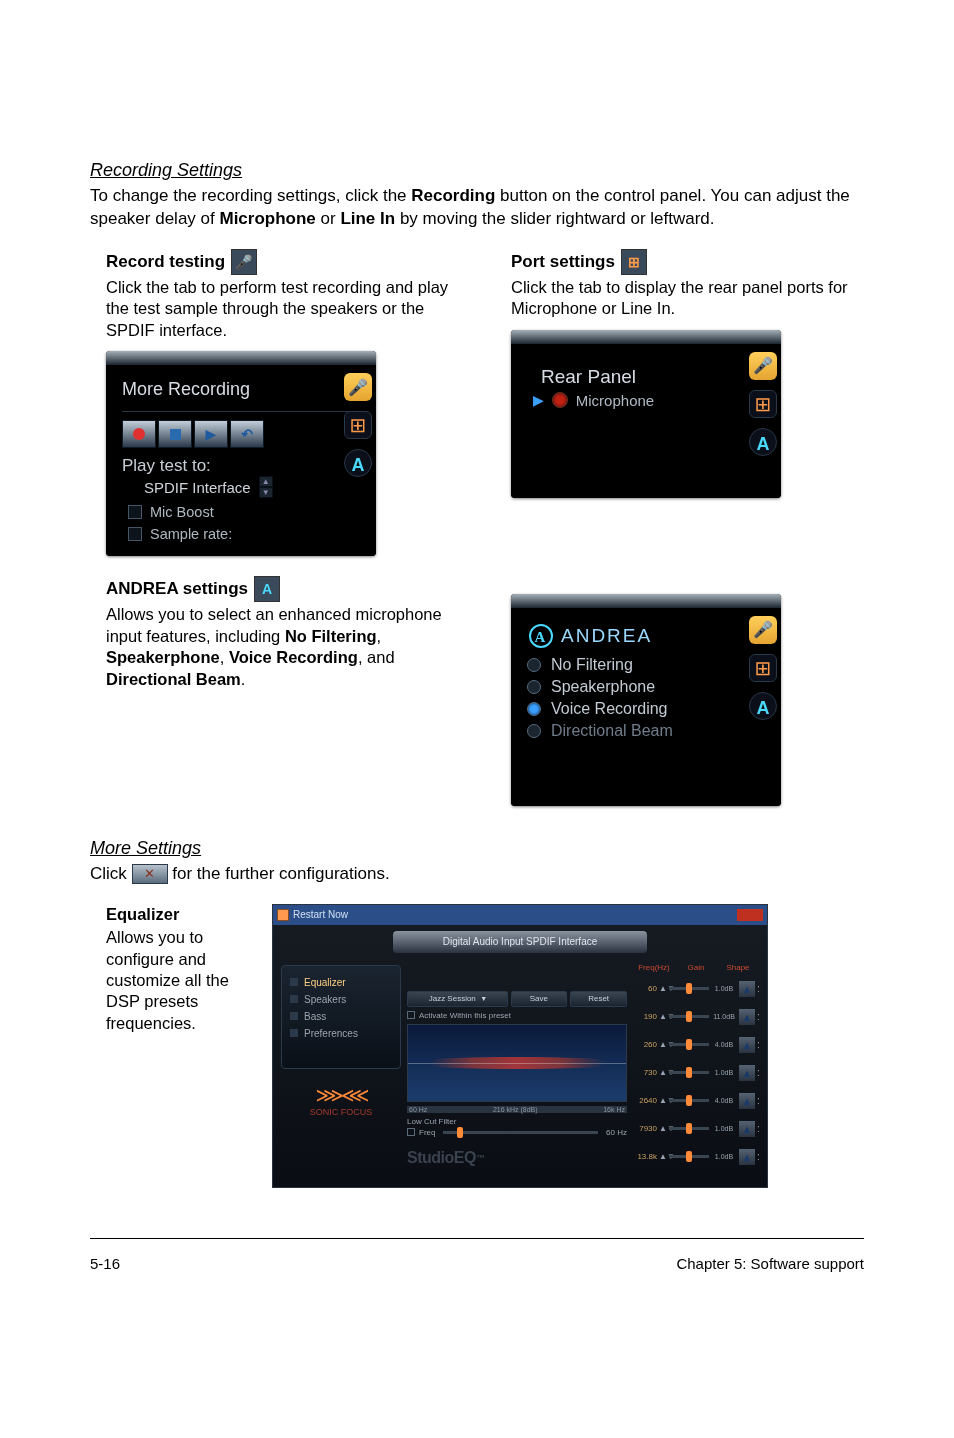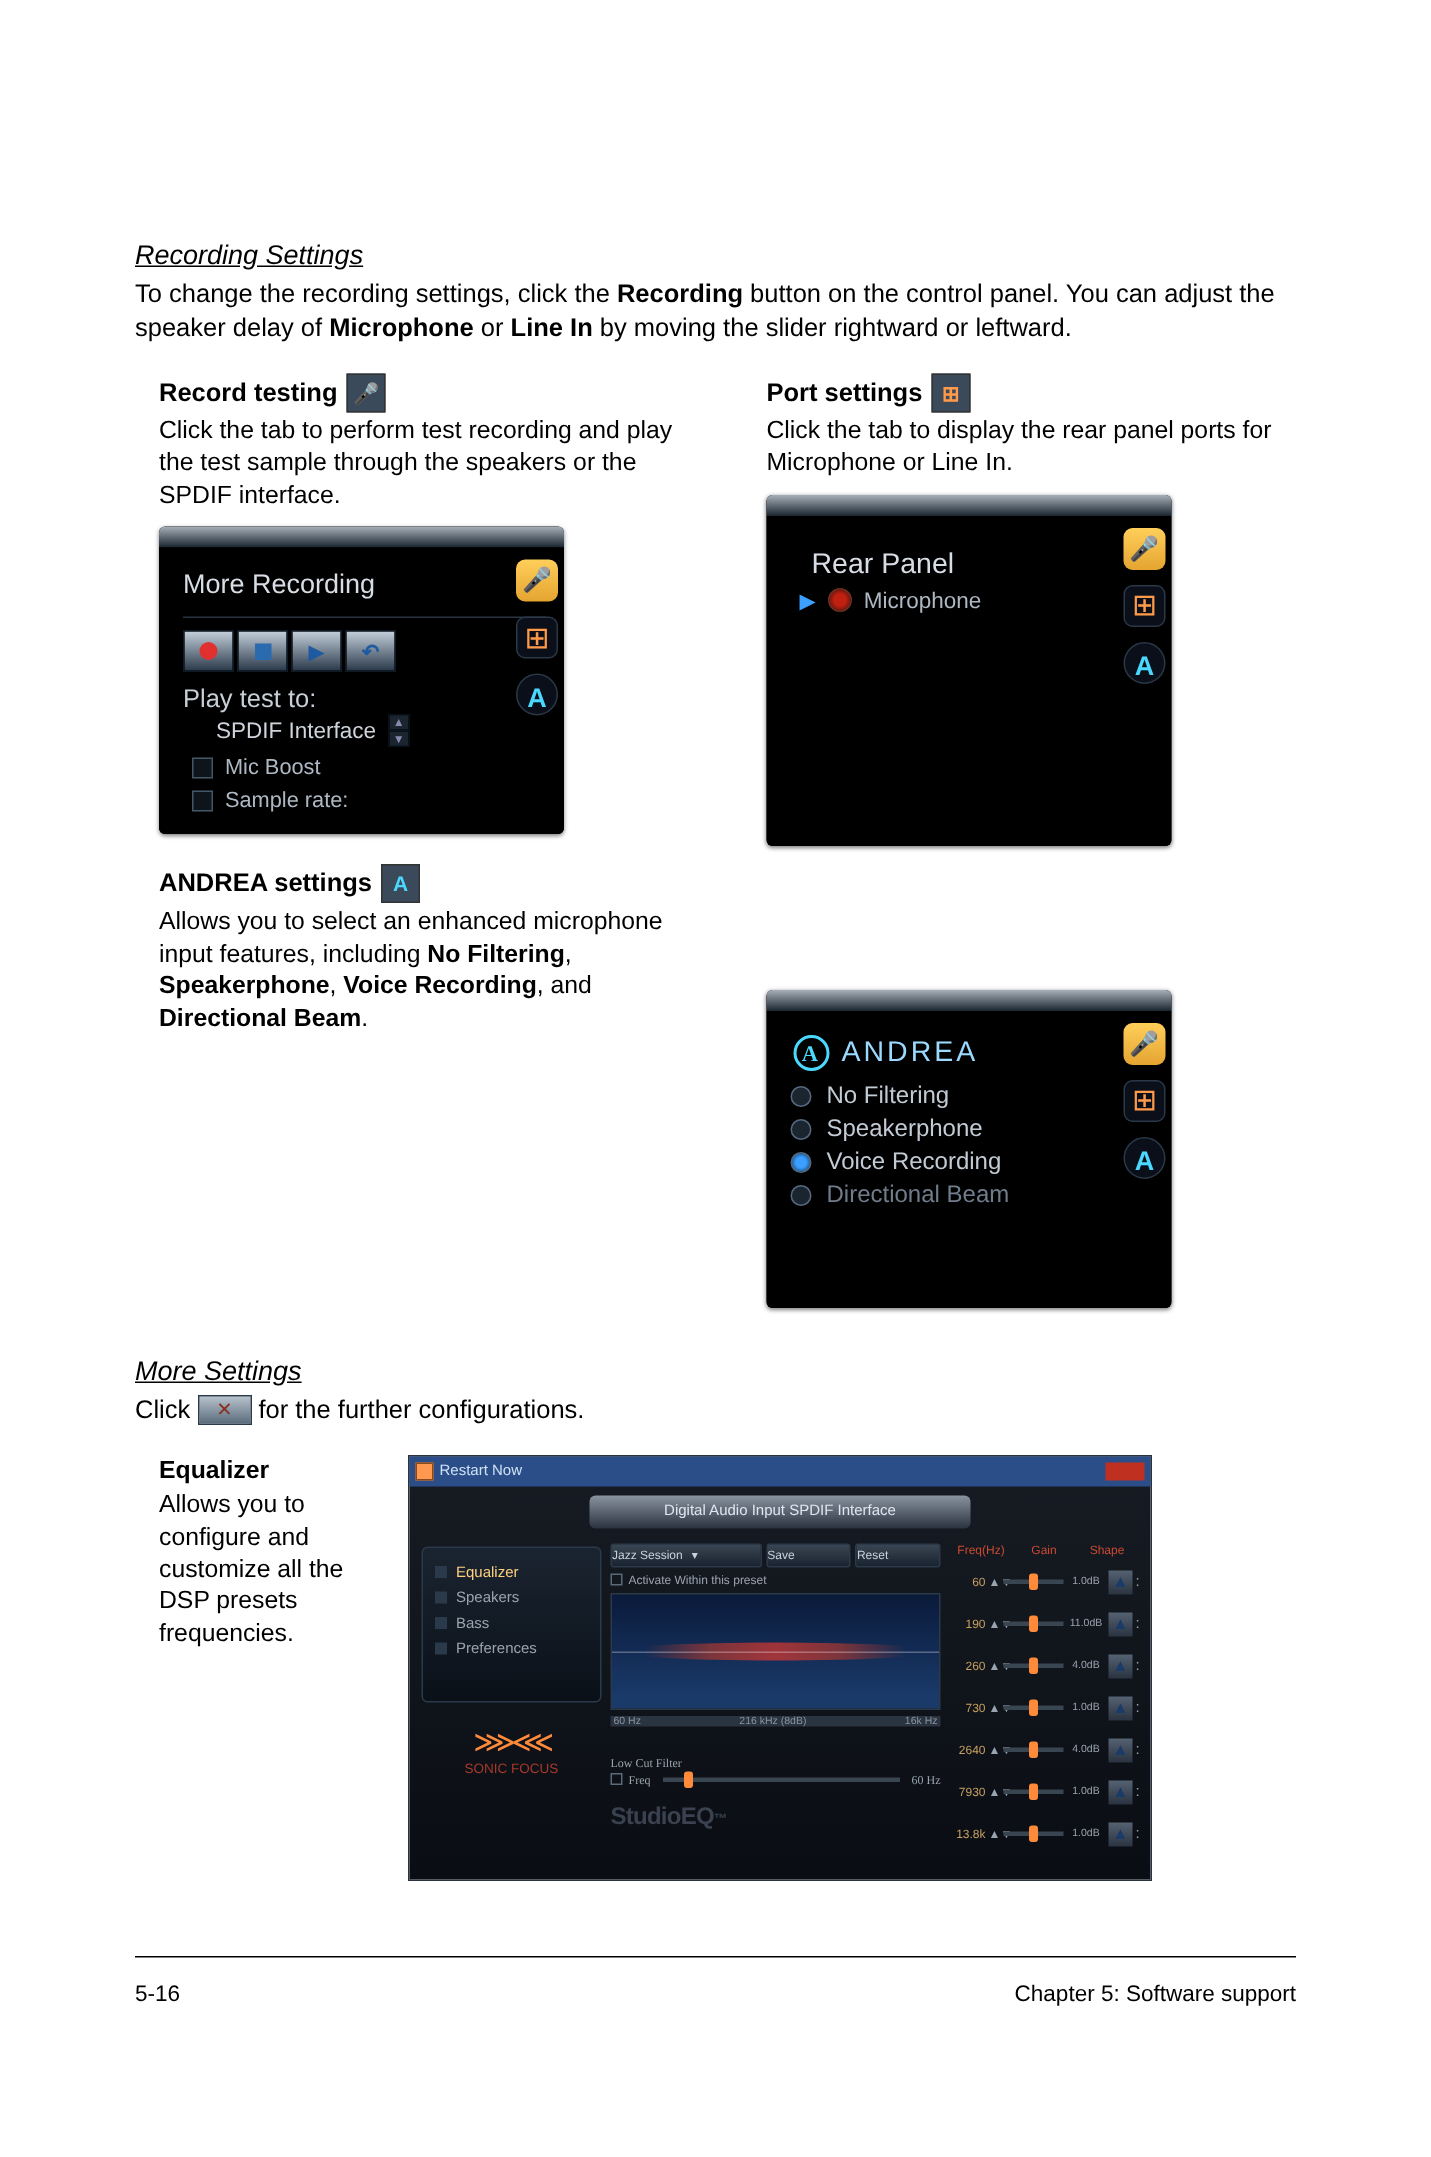--- a/index.html
+++ b/index.html
@@ -196,37 +196,37 @@
     margin:6px 2px;padding:8px 0 26px 0;
   }
   .eq-left .nrow {display:flex;align-items:center;gap:6px;padding:3px 8px;}
   .eq-left .nrow .sq{width:8px;height:8px;background:#2a3a4a;}
   .eq-left .nrow.active{color:#ffd080;}
   .eq-left .sonic {margin:14px 8px 2px;text-align:center;font-size:9px;}
   .eq-left .sonic .ico{font-size:20px;color:#ff8a3a;letter-spacing:-3px;}
   .eq-left .sonic .tx{color:#a63a2a;}
   .eq-mid {width:220px;}
   .eq-mid .preset-row{display:flex;gap:3px;margin:4px 0;}
-  .eq-mid .pbox{background:linear-gradient(#3a4552,#1a2430);border:1px solid #2a3a4a;border-radius:2px;flex:1;height:16px;display:flex;align-items:center;justify-content:flex-start;font-size:8px;color:#c8d2dd;}
+  .eq-mid .pbox{background:linear-gradient(#3a4552,#1a2430);border:1px solid #2a3a4a;border-radius:2px;flex:1;height:16px;display:flex;align-items:center;justify-content:center;font-size:8px;color:#c8d2dd;margin-top:28px;}
   .eq-mid .pbox.jazz{flex:1.8;}
   .eq-mid .chk-row{display:flex;align-items:center;gap:4px;font-size:8px;color:#9aa4b0;margin:2px 0;}
   .eq-mid .chk-row .cb{width:8px;height:8px;border:1px solid #5a6a7a;}
   .eq-mid .curve {
     height:78px;background:linear-gradient(#0a1a3a,#1a3a6a 90%);margin:4px 0;position:relative;border:1px solid #2a3a4a;
   }
   .eq-mid .curve::after{
     content:"";position:absolute;left:0;right:0;top:38px;height:1px;background:rgba(255,255,255,0.3);
   }
   .eq-mid .curve .red{
     position:absolute;left:0;right:0;top:32px;height:12px;
     background:linear-gradient(90deg,transparent 10%,#c03a2a 30%,#ff3a2a 50%,#c03a2a 70%,transparent 90%);
     opacity:0.6;border-radius:50%;
   }
   .eq-mid .cap{display:flex;justify-content:space-between;font-size:7px;color:#8a94a0;padding:0 2px 0 2px;background:#2a3340;}
-  .eq-mid .lowcut{margin-top:20px;font-size:8px;color:#9aa4b0;font-family:Liberation Serif, serif;}
+  .eq-mid .lowcut{margin-top:4px;font-size:8px;color:#9aa4b0;}
   .eq-mid .lowcut .row{display:flex;align-items:center;gap:4px;margin-top:2px;}
   .eq-mid .lowcut .cb{width:8px;height:8px;border:1px solid #5a6a7a;}
   .eq-mid .lowcut .slider{flex:1;height:3px;background:#3a4552;position:relative;margin:0 4px;}
   .eq-mid .lowcut .slider::before{content:"";position:absolute;left:14px;top:-4px;width:6px;height:11px;background:#ff8a3a;border-radius:2px;}
   .eq-mid .studio{display:flex;align-items:center;margin-top:12px;font-family:Arial;font-size:16px;color:#3a4250;font-weight:bold;letter-spacing:-0.5px;}
   .eq-mid .studio span.eq {font-weight:bold;}
   .eq-right {flex:1;}
   .eq-right .hdrow{display:flex;font-size:8px;color:#cc4a30;padding:4px 2px 2px 2px;}
   .eq-right .hdrow div{flex:1;text-align:center;}
   .eq-right .srow{display:flex;align-items:center;gap:2px;margin:2px 0;height:26px;}
@@ -310,21 +310,21 @@
     </div>
 
     <div class="col">
       <div class="col-inner">
         <div class="subhead">
           <span>Port settings</span>
           <span class="icon-box icon-orange">⊞</span>
         </div>
         <div class="desc">Click the tab to display the rear panel ports for Microphone or Line In.</div>
 
-        <div class="panel rear-panel" style="height:234px;">
+        <div class="panel rear-panel" style="height:168px;">
           <div class="panel-top-fade"></div>
           <div class="panel-inner" style="height:calc(100% - 14px);">
             <div class="title2">Rear Panel</div>
             <div class="rear-row">
               <span class="tri">▶</span>
               <span class="dot"></span>
               <span class="lab">Microphone</span>
             </div>
             <div class="side-icons">
               <div class="mic-icon">🎤</div>

